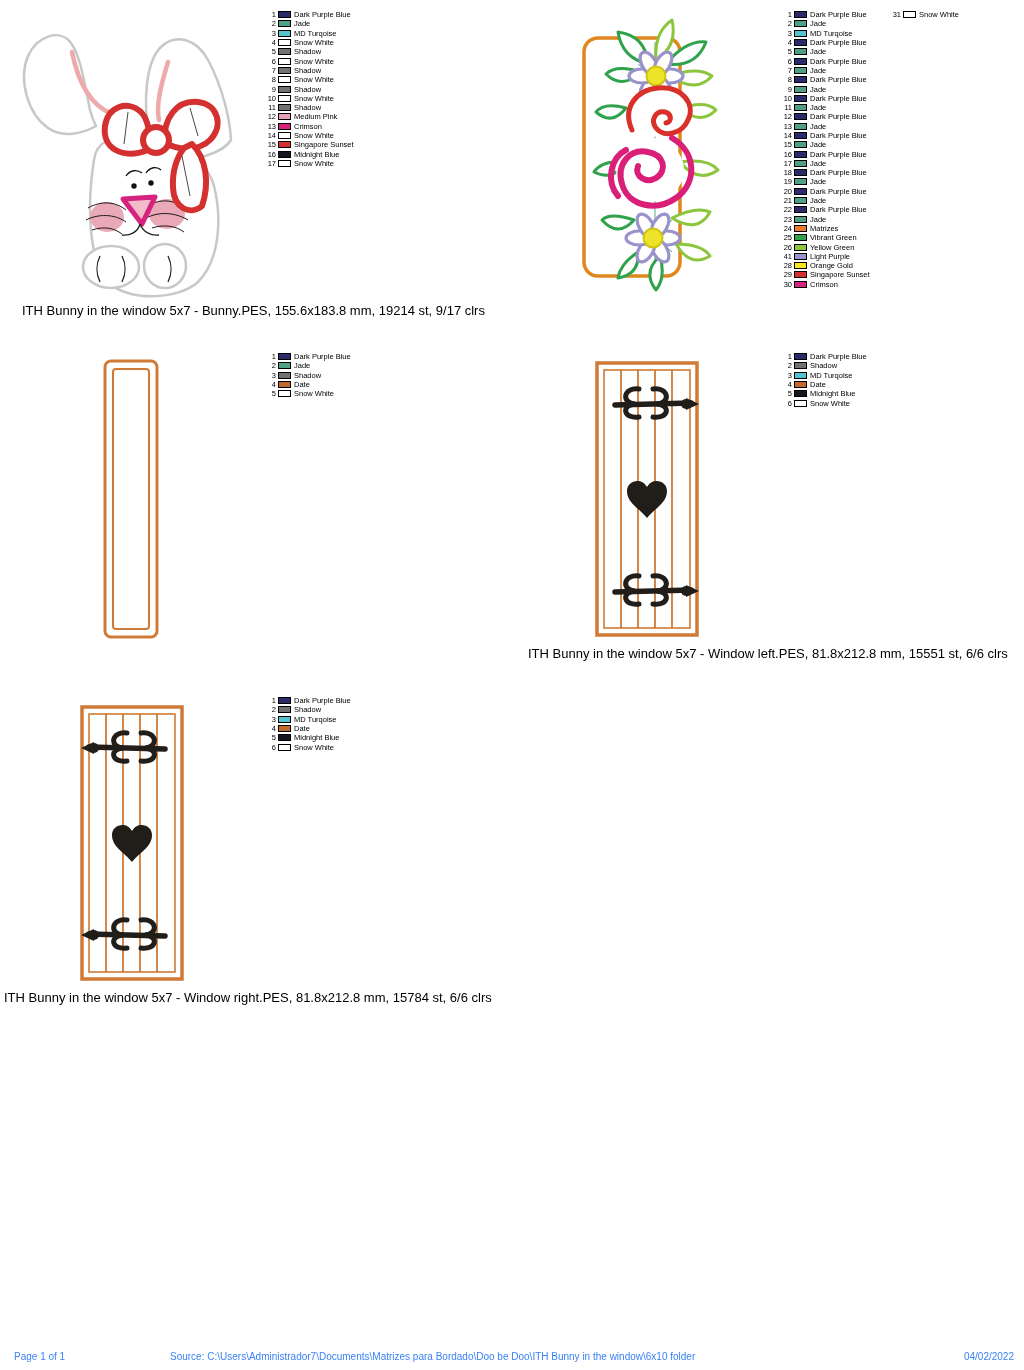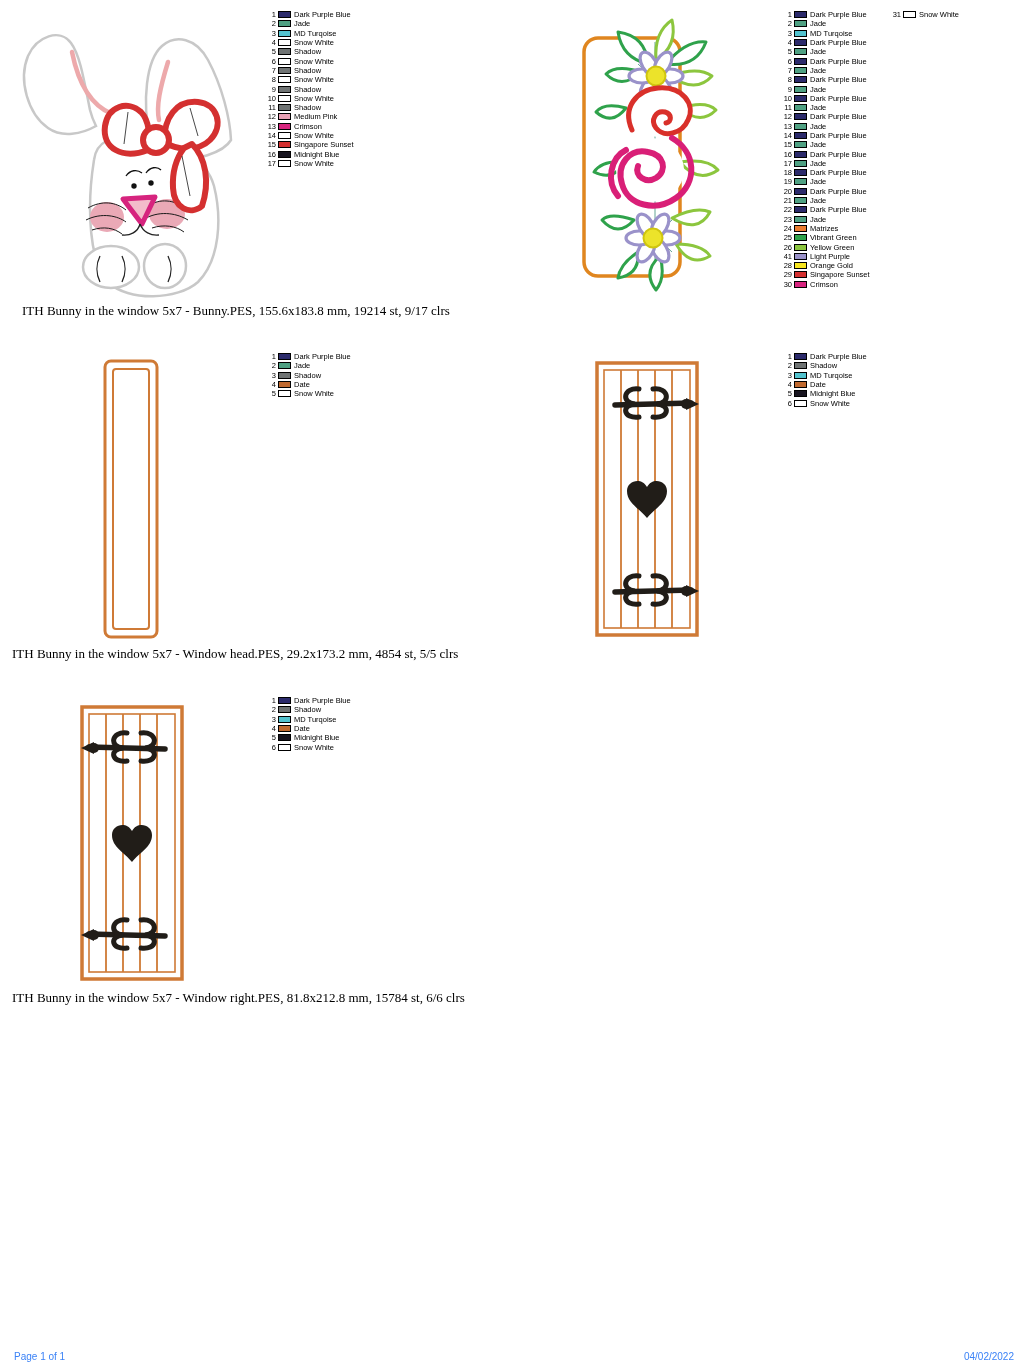--- a/index.html
+++ b/index.html
@@ -1,19 +1,19 @@
 <!DOCTYPE html>
 <html><head>
 <meta charset="utf-8">
 <style>
   html,body{margin:0;padding:0;background:#ffffff;}
   .page{position:relative;width:1024px;height:1370px;background:#fff;
         font-family:"Liberation Sans",sans-serif;color:#000;overflow:hidden;}
   .design-svg{position:absolute;}
-  .caption{position:absolute;font-size:13px;white-space:nowrap;color:#000;font-family:Liberation Serif, serif;}
+  .caption{position:absolute;font-size:13px;white-space:nowrap;color:#000;}
   .clist{position:absolute;}
   .crow{display:flex;align-items:center;height:9.3px;}
   .cnum{width:13px;text-align:right;margin-right:2px;font-size:7.5px;flex:none;}
   .swatch{width:13px;height:7px;border:1px solid #000;margin-right:3px;
           box-sizing:border-box;background:#fff;flex:none;}
   .cname{font-size:7.5px;white-space:nowrap;}
   .footer{position:absolute;font-size:10px;white-space:nowrap;color:#3b82f6;}
 </style>
 </head>
 <body>
@@ -386,21 +386,20 @@
       <span class="swatch" style="background: rgb(192, 105, 47);"></span>
       <span class="cname">Date</span>
     </div>
       <div class="crow">
       <span class="cnum">5</span>
       <span class="swatch" style="background: rgb(255, 255, 255);"></span>
       <span class="cname">Snow White</span>
     </div>
     </div>
 
-  <div class="caption" style="left:12px;top:646px">ITH Bunny in the window 5x7 - Window head.PES, 29.2x173.2 mm, 4854 st, 5/5 clrs</div>
 
   <svg class="design-svg" style="left:585px;top:358px" width="125" height="282" viewBox="0 0 125 282">
     <rect x="12" y="5" width="100" height="272" fill="#fff" stroke="#cf7a36" stroke-width="3.5"></rect>
     <rect x="19" y="12" width="86" height="258" fill="none" stroke="#cf7a36" stroke-width="1.6"></rect>
     <path d="M36,12 L36,270 M53,12 L53,270 M70,12 L70,270 M87,12 L87,270" fill="none" stroke="#cf7a36" stroke-width="1.8"></path>
     <path d="M62,160 C54,150 42,145 42,133 C42,122 57,119 62,129 C67,119 82,122 82,133 C82,145 70,150 62,160 Z" fill="#211d18"></path>
     <g>
       <path d="M30,47 L106,45" stroke="#211d18" stroke-width="5.5" stroke-linecap="round"></path>
       <circle cx="101" cy="46" r="5" fill="#211d18"></circle>
       <path d="M101,40 L114,46 L101,52 Z" fill="#211d18"></path>
@@ -442,20 +441,21 @@
       <span class="swatch" style="background: rgb(23, 20, 31);"></span>
       <span class="cname">Midnight Blue</span>
     </div>
       <div class="crow">
       <span class="cnum">6</span>
       <span class="swatch" style="background: rgb(255, 255, 255);"></span>
       <span class="cname">Snow White</span>
     </div>
     </div>
 
+  <div class="caption" style="left:528px;top:646px">ITH Bunny in the window 5x7 - Window left.PES, 81.8x212.8 mm, 15551 st, 6/6 clrs</div>
 
   <svg class="design-svg" style="left:70px;top:702px" width="125" height="282" viewBox="0 0 125 282">
     <rect x="12" y="5" width="100" height="272" fill="#fff" stroke="#cf7a36" stroke-width="3.5"></rect>
     <rect x="19" y="12" width="86" height="258" fill="none" stroke="#cf7a36" stroke-width="1.6"></rect>
     <path d="M36,12 L36,270 M53,12 L53,270 M70,12 L70,270 M87,12 L87,270" fill="none" stroke="#cf7a36" stroke-width="1.8"></path>
     <path d="M62,160 C54,150 42,145 42,133 C42,122 57,119 62,129 C67,119 82,122 82,133 C82,145 70,150 62,160 Z" fill="#211d18"></path>
     <g transform="translate(125,0) scale(-1,1)">
       <g>
         <path d="M30,47 L106,45" stroke="#211d18" stroke-width="5.5" stroke-linecap="round"></path>
         <circle cx="101" cy="46" r="5" fill="#211d18"></circle>
@@ -499,18 +499,19 @@
       <span class="swatch" style="background: rgb(23, 20, 31);"></span>
       <span class="cname">Midnight Blue</span>
     </div>
       <div class="crow">
       <span class="cnum">6</span>
       <span class="swatch" style="background: rgb(255, 255, 255);"></span>
       <span class="cname">Snow White</span>
     </div>
     </div>
 
-  <div class="caption" style="left:12px;top:990px">ITH Bunny in the window 5x7 - Window right.PES, 81.8x212.8 mm, 15784 st, 6/6 clrs</div>
+  <div class="caption" style="left:4px;top:990px">ITH Bunny in the window 5x7 - Window right.PES, 81.8x212.8 mm, 15784 st, 6/6 clrs</div>
 
   <div class="footer" style="left:14px;top:1351px">Page 1 of 1</div>
+  <div class="footer" style="left:170px;top:1351px">Source: C:\Users\Administrador7\Documents\Matrizes para Bordado\Doo be Doo\ITH Bunny in the window\6x10 folder</div>
   <div class="footer" style="right:10px;top:1351px;text-align:right">04/02/2022</div>
 
 </div>
 
 </body></html>

